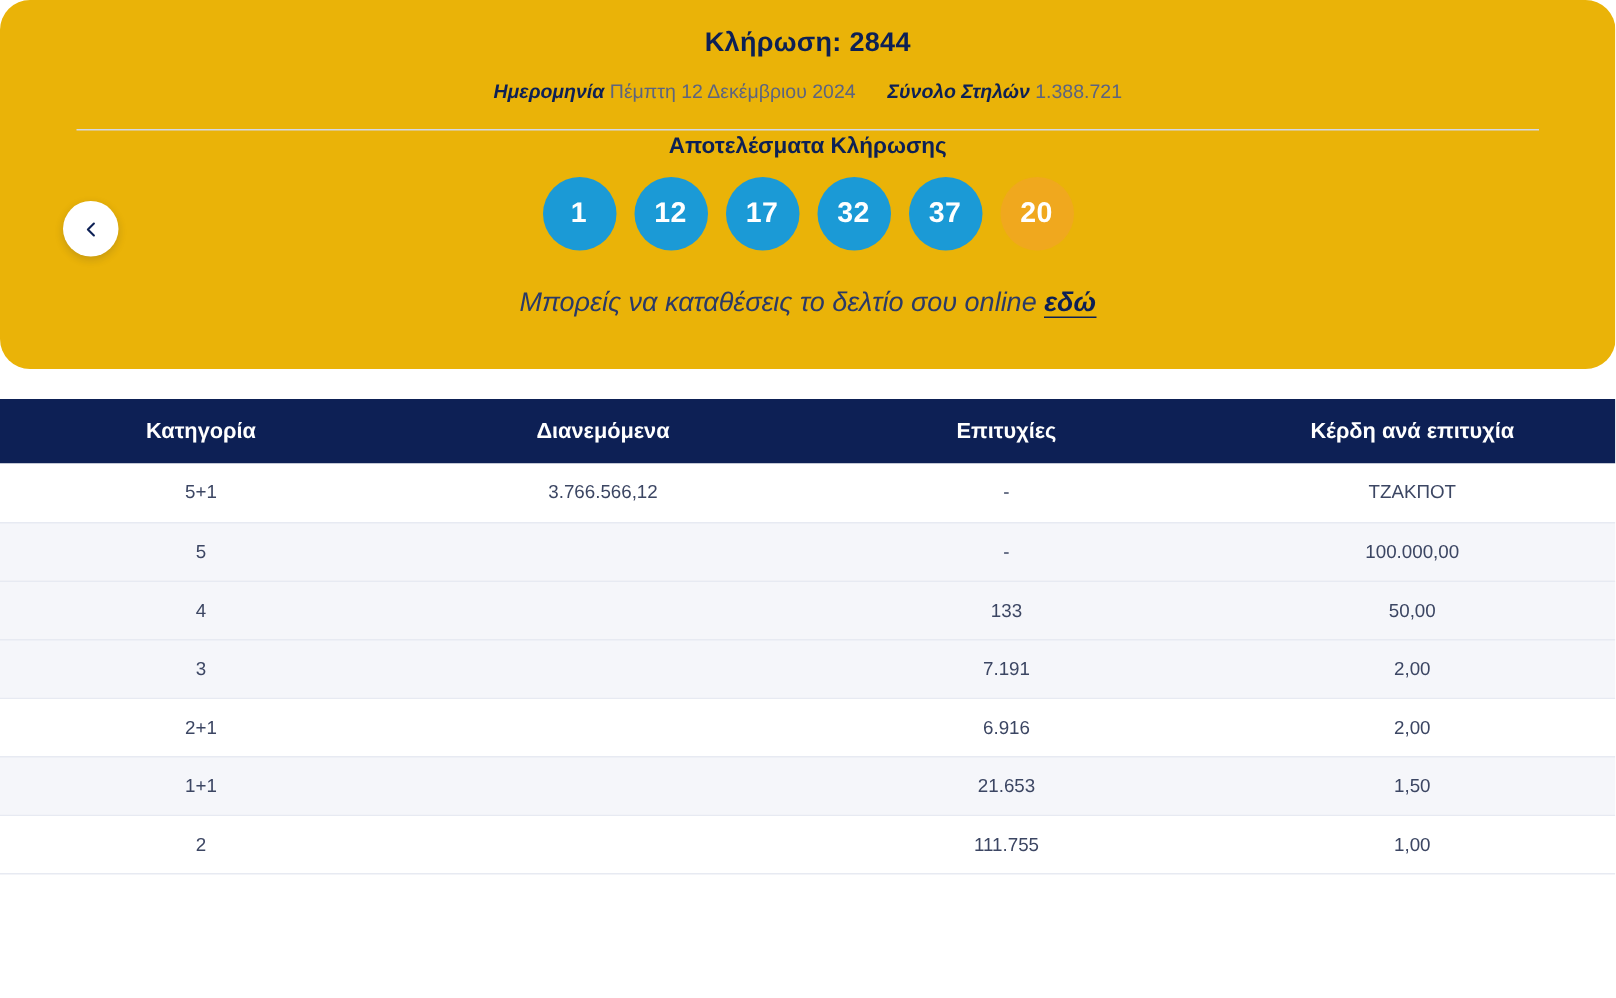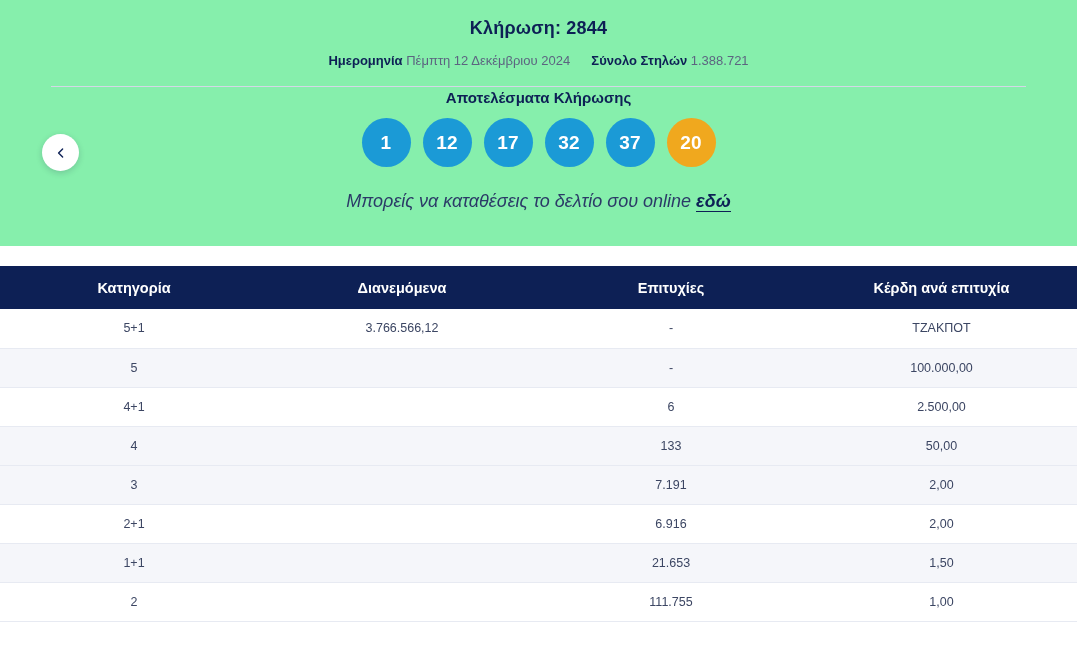--- a/index.html
+++ b/index.html
@@ -16,40 +16,42 @@
     height: 665px;
     overflow: hidden;
     background: #ffffff;
   }
 
   
   .hero {
     position: relative;
     width: 1077px;
     height: 246px;
-    background: #86efac;
+    background: #eab308;
     padding-top: 12px;
+    border-radius: 20px;
   }
   .draw-title {
     text-align: center;
     font-size: 18px;
     font-weight: bold;
     color: #0d2055;
     letter-spacing: 0.2px;
     margin-top: 6px;
   }
   .draw-meta {
     text-align: center;
     font-size: 13px;
     color: #5c6480;
     margin-top: 14px;
   }
   .draw-meta .lbl {
     font-weight: bold;
     color: #0d2055;
+    font-style: italic;
   }
   .draw-meta .gap {
     display: inline-block;
     width: 14px;
   }
   .divider {
     width: 975px;
     height: 1px;
     background: #d3d8e6;
     margin: 18px auto 0 auto;
@@ -214,26 +216,20 @@
           <td>3.766.566,12</td>
           <td>-</td>
           <td>ΤΖΑΚΠΟΤ</td>
         </tr>
         <tr class="even">
           <td>5</td>
           <td></td>
           <td>-</td>
           <td>100.000,00</td>
         </tr>
-        <tr class="odd">
-          <td>4+1</td>
-          <td></td>
-          <td>6</td>
-          <td>2.500,00</td>
-        </tr>
         <tr class="even">
           <td>4</td>
           <td></td>
           <td>133</td>
           <td>50,00</td>
         </tr>
         <tr class="even">
           <td>3</td>
           <td></td>
           <td>7.191</td>

